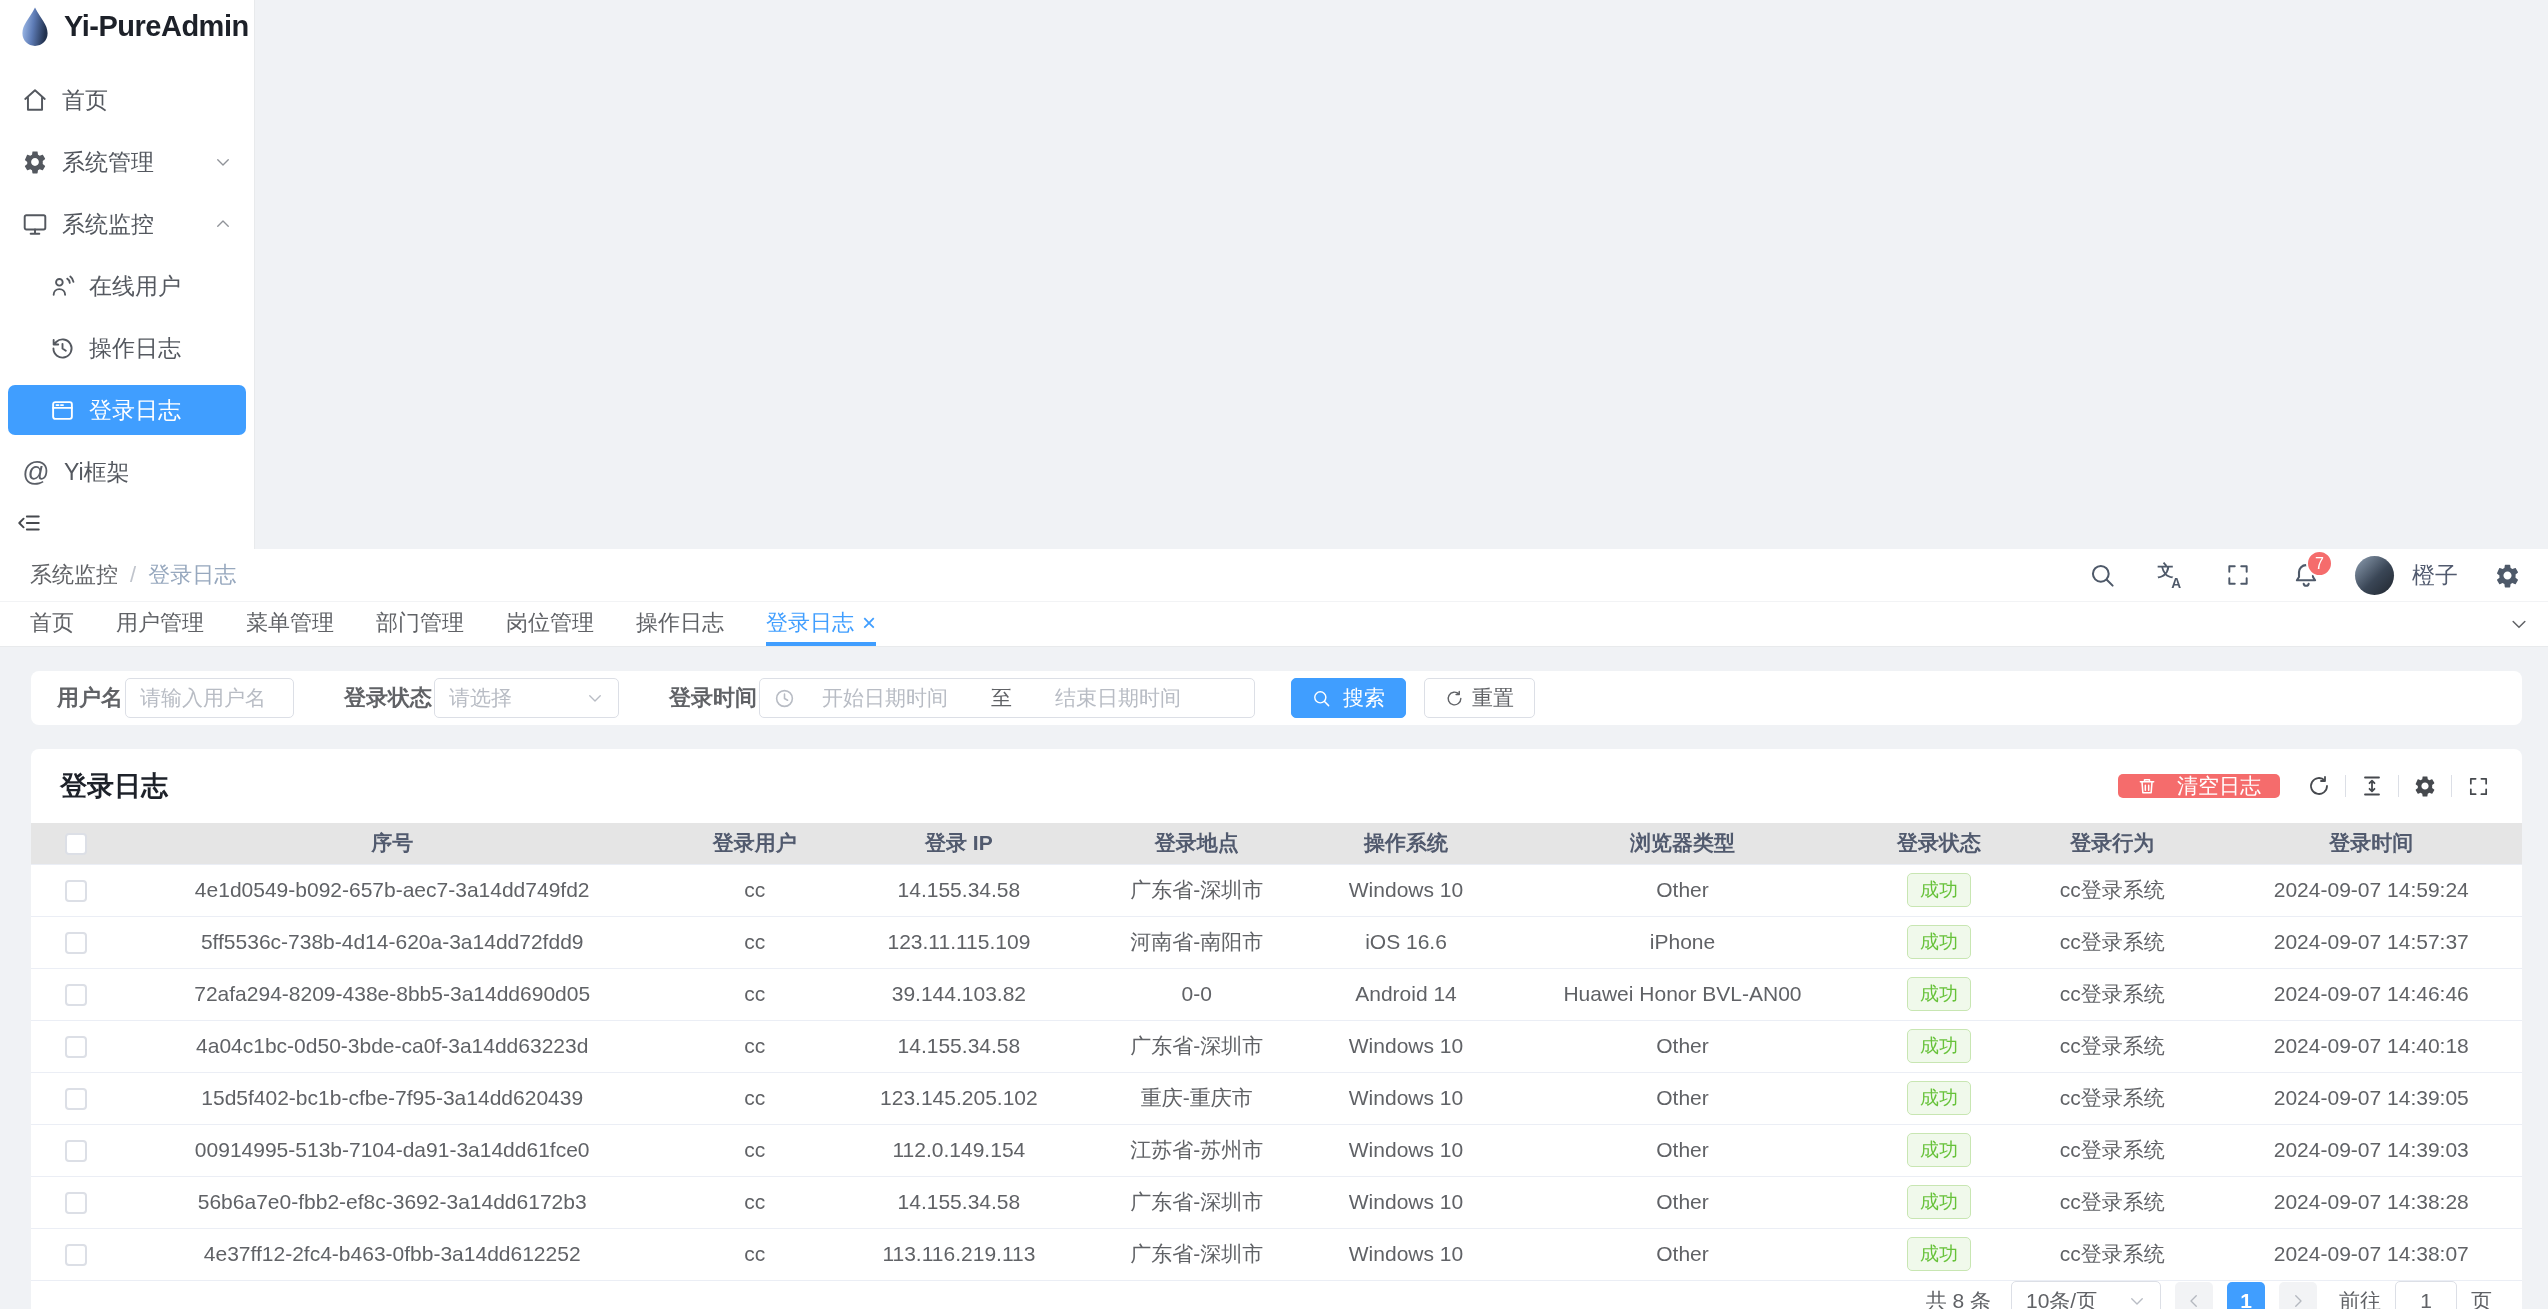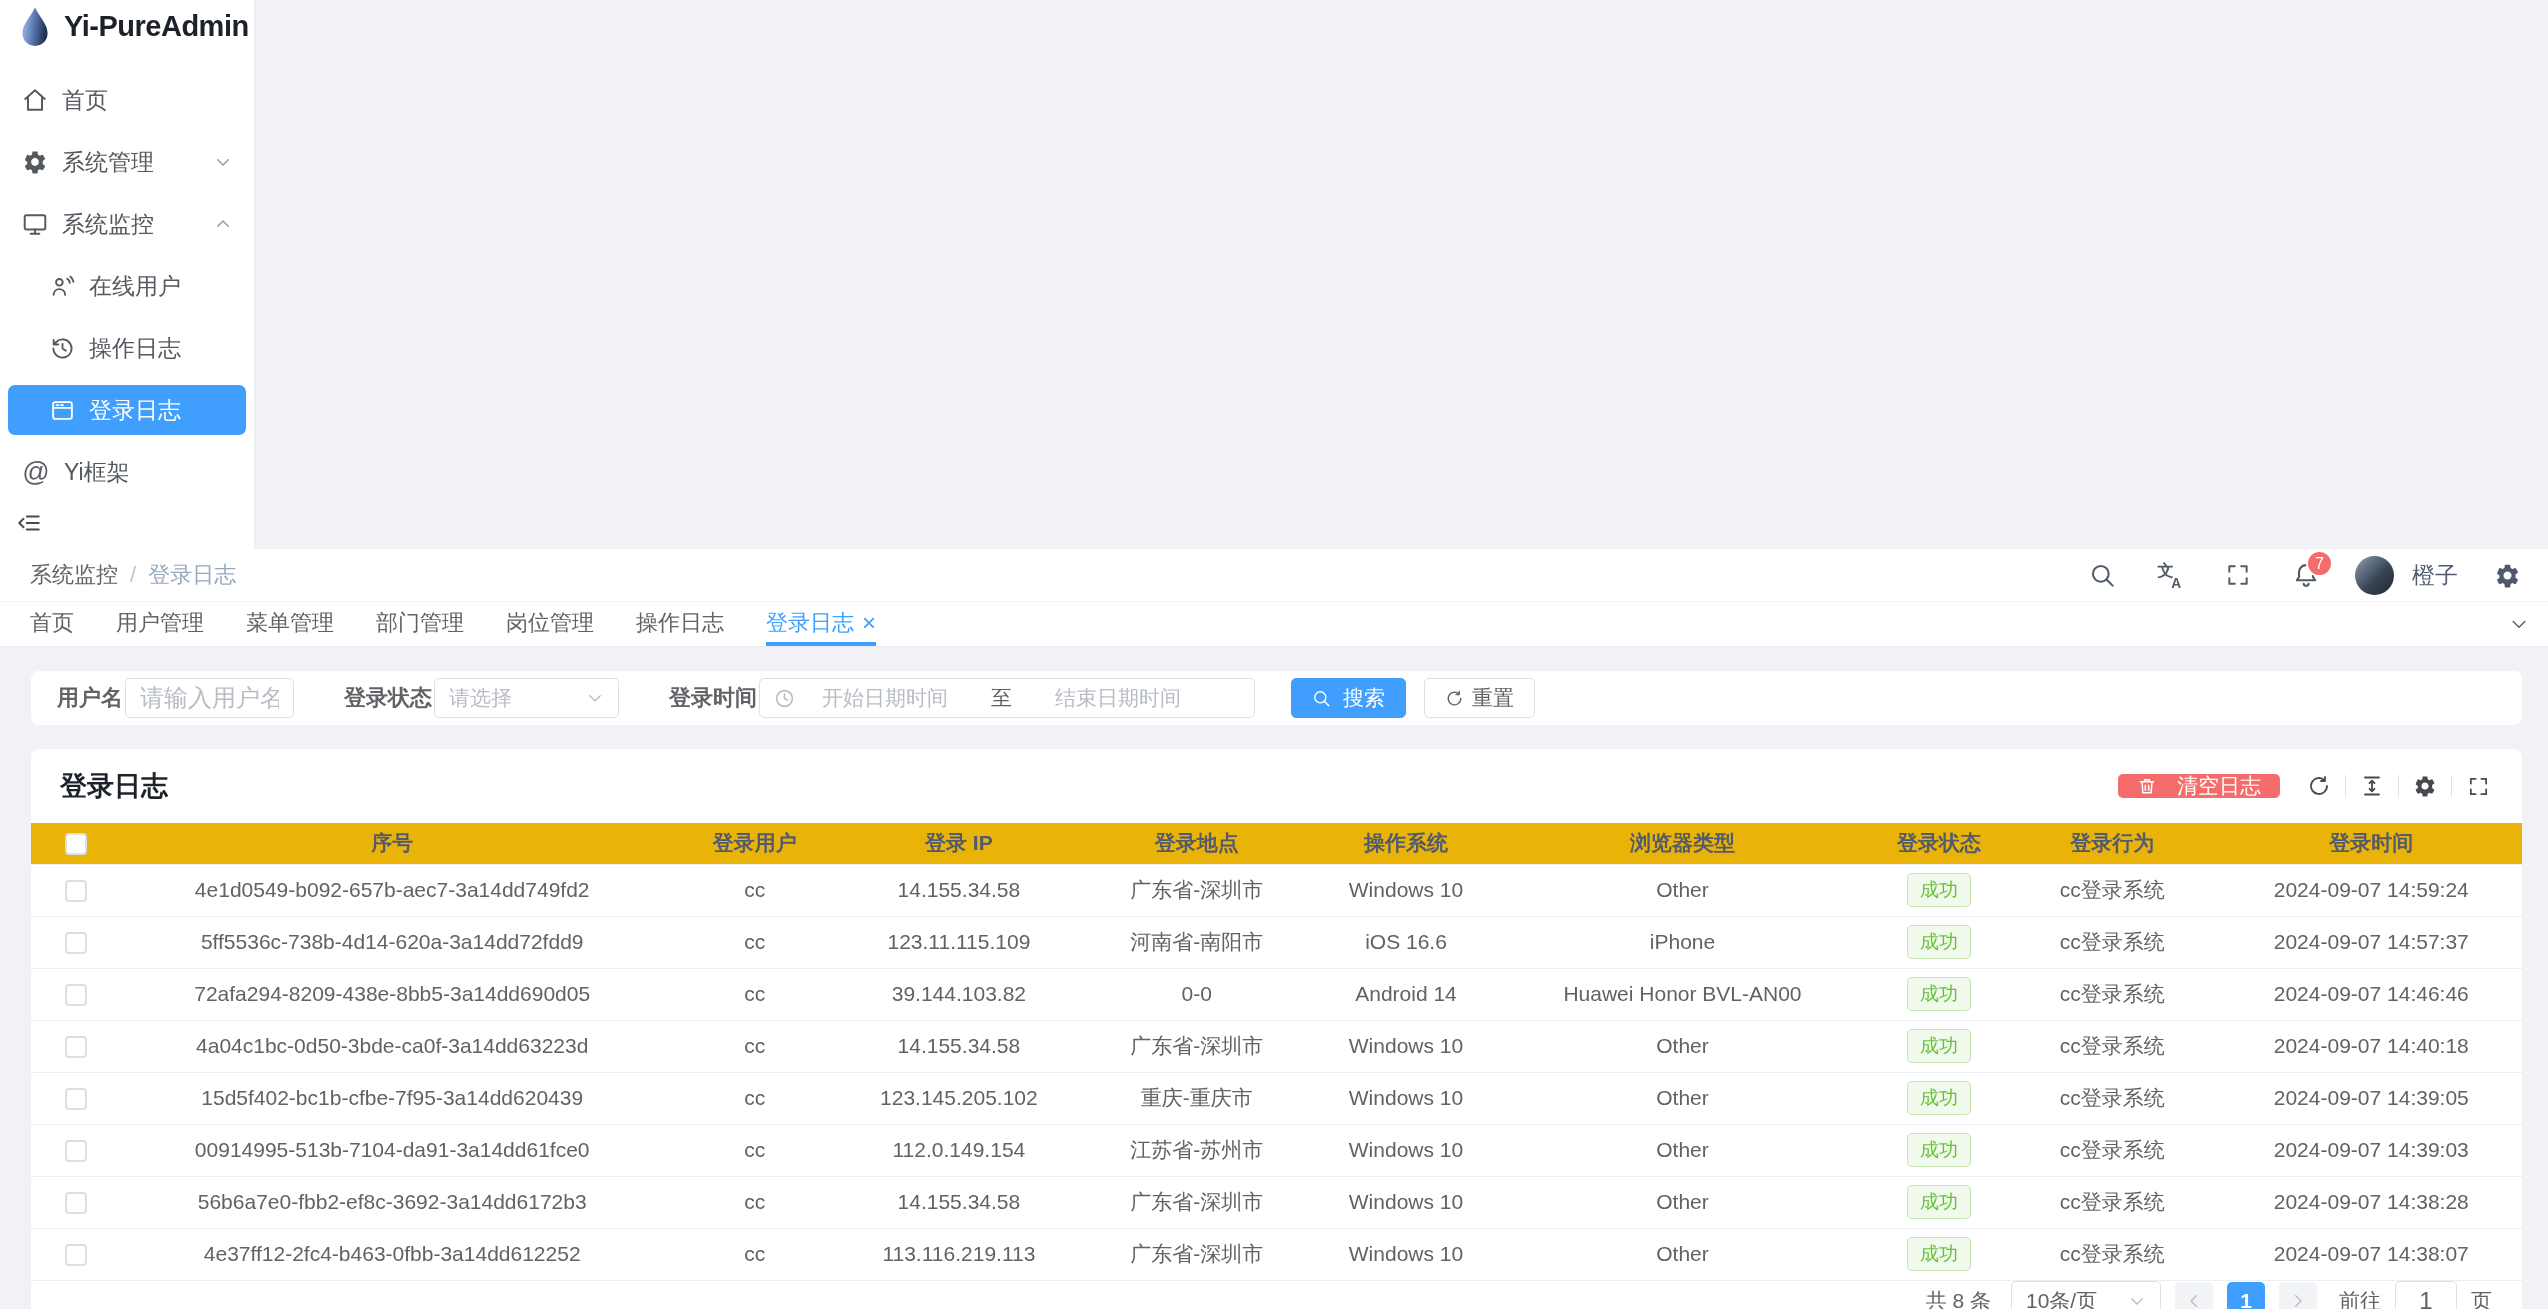--- a/index.html
+++ b/index.html
@@ -39,42 +39,42 @@
   .tab.active { color:#409eff; border-bottom-color:#409eff; }
   .tab-close { font-size:24px; line-height:1; }
   .tab-arrow { position:absolute; right:0; top:0; width:58px; height:100%; display:flex; align-items:center; justify-content:center; color:#606266; cursor:pointer; background:#fff; }
 
   
   .content { flex:1; display:flex; flex-direction:column; padding:24px 26px 0 31px; min-height:0; }
   .card { background:#fff; border-radius:8px; }
   .search-card { height:54px; display:flex; align-items:center; padding:0 26px; gap:50px; flex-shrink:0; }
   .f-item { display:flex; align-items:center; gap:2px; }
   .f-label { font-size:22px; font-weight:bold; color:#606266; white-space:nowrap; }
-  .inp { height:40px; border:1px solid #dcdfe6; border-radius:5px; font-size:24px; color:#606266; padding:0 14px; font-family:inherit; outline:none; }
+  .inp { height:40px; border:1px solid #dcdfe6; border-radius:5px; font-size:21px; color:#606266; padding:0 14px; font-family:inherit; outline:none; }
   .inp::placeholder { color:#b8bcc4; }
   .sel { width:185px; height:40px; border:1px solid #dcdfe6; border-radius:5px; display:flex; align-items:center; padding:0 14px; cursor:pointer; }
   .sel span { font-size:21px; color:#b8bcc4; flex:1; }
   .range { width:496px; height:40px; border:1px solid #dcdfe6; border-radius:5px; display:flex; align-items:center; padding:0 14px; gap:10px; }
   .range input { border:none; outline:none; width:160px; text-align:center; font-size:21px; font-family:inherit; color:#606266; }
   .range input::placeholder { color:#b8bcc4; }
   .range .to { font-size:21px; color:#606266; flex-shrink:0; padding:0 16px; }
   .btn { height:40px; border-radius:5px; border:1px solid #dcdfe6; background:#fff; display:flex; align-items:center; justify-content:center; gap:8px; font-size:21px; color:#606266; padding:0 20px; cursor:pointer; font-family:inherit; }
   .btn-primary { background:#409eff; border-color:#409eff; color:#fff;gap:12px; }
   .btn-group { display:flex; gap:18px; margin-left:-14px; }
 
   .table-card { flex:1; margin-top:24px; display:flex; flex-direction:column; min-height:0; }
   .card-head { height:74px; display:flex; align-items:center; padding:0 29px; flex-shrink:0; }
   .card-title { font-size:27px; font-weight:bold; color:#1d2129; flex:1; }
   .btn-danger { height:24px; background:#f56c6c; border:none; color:#fff; border-radius:5px; display:flex; align-items:center; gap:20px; font-size:21px; padding:0 19px; cursor:pointer; font-family:inherit; }
   .tool-icons { display:flex; align-items:center; margin-left:24px; }
   .tool-icons .icon-btn { width:30px; height:30px; color:#46494e; }
   .tool-sep { width:1px; height:22px; background:#dcdfe6; margin:0 11px; }
 
   table { width:100%; border-collapse:collapse; table-layout:fixed; }
-  th { height:41px; background:#eab308; font-size:21px; font-weight:bold; color:#515a6e; border-bottom:1px solid #ebeef5; text-align:center; }
+  th { height:41px; background:#e5e5e5; font-size:21px; font-weight:bold; color:#515a6e; border-bottom:1px solid #ebeef5; text-align:center; }
   td { height:52px; font-size:21px; color:#606266; border-bottom:1px solid #ebeef5; text-align:center; overflow:hidden; white-space:nowrap; text-overflow:ellipsis; }
   .checkbox { display:inline-block; width:22px; height:22px; border:2px solid #dcdfe6; border-radius:4px; background:#fff; vertical-align:middle; cursor:pointer; }
   .tag-success { display:inline-block; padding:4px 12px; font-size:19px; color:#67c23a; background:#f0f9eb; border:1px solid #c8e6b2; border-radius:5px; line-height:1.3; }
 
   .pagination { margin-top:auto; display:flex; align-items:center; justify-content:flex-end; gap:14px; padding:0 30px 26px 0; font-size:21px; color:#606266; flex-shrink:0; }
   .pg-total { margin-right:6px; }
   .pg-size { width:150px; height:40px; border:1px solid #dcdfe6; border-radius:5px; display:flex; align-items:center; padding:0 14px; cursor:pointer; color:#606266; }
   .pg-size span { flex:1; }
   .pg-btn { width:38px; height:38px; border-radius:5px; background:#f2f3f5; color:#b4b8bf; display:flex; align-items:center; justify-content:center; font-size:24px; cursor:pointer; }
   .pg-page { width:38px; height:38px; border-radius:5px; background:#409eff; color:#fff; font-weight:bold; display:flex; align-items:center; justify-content:center; cursor:pointer; }

